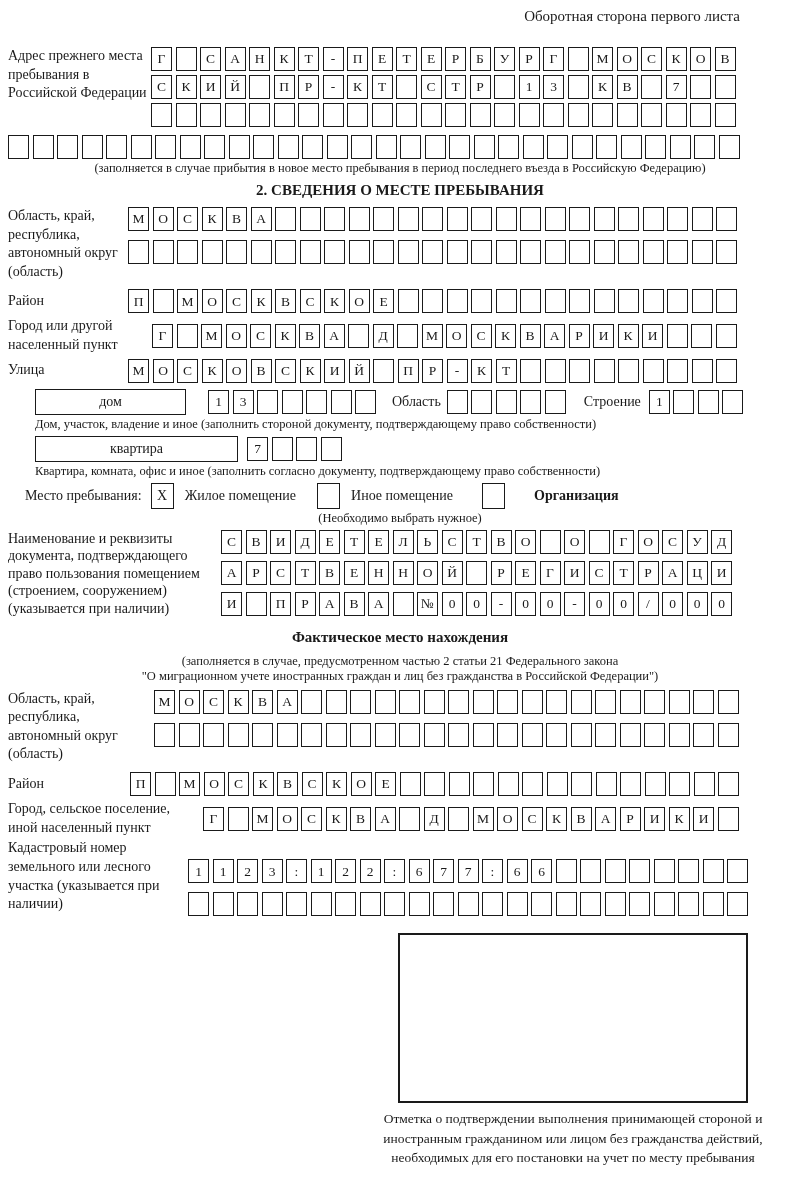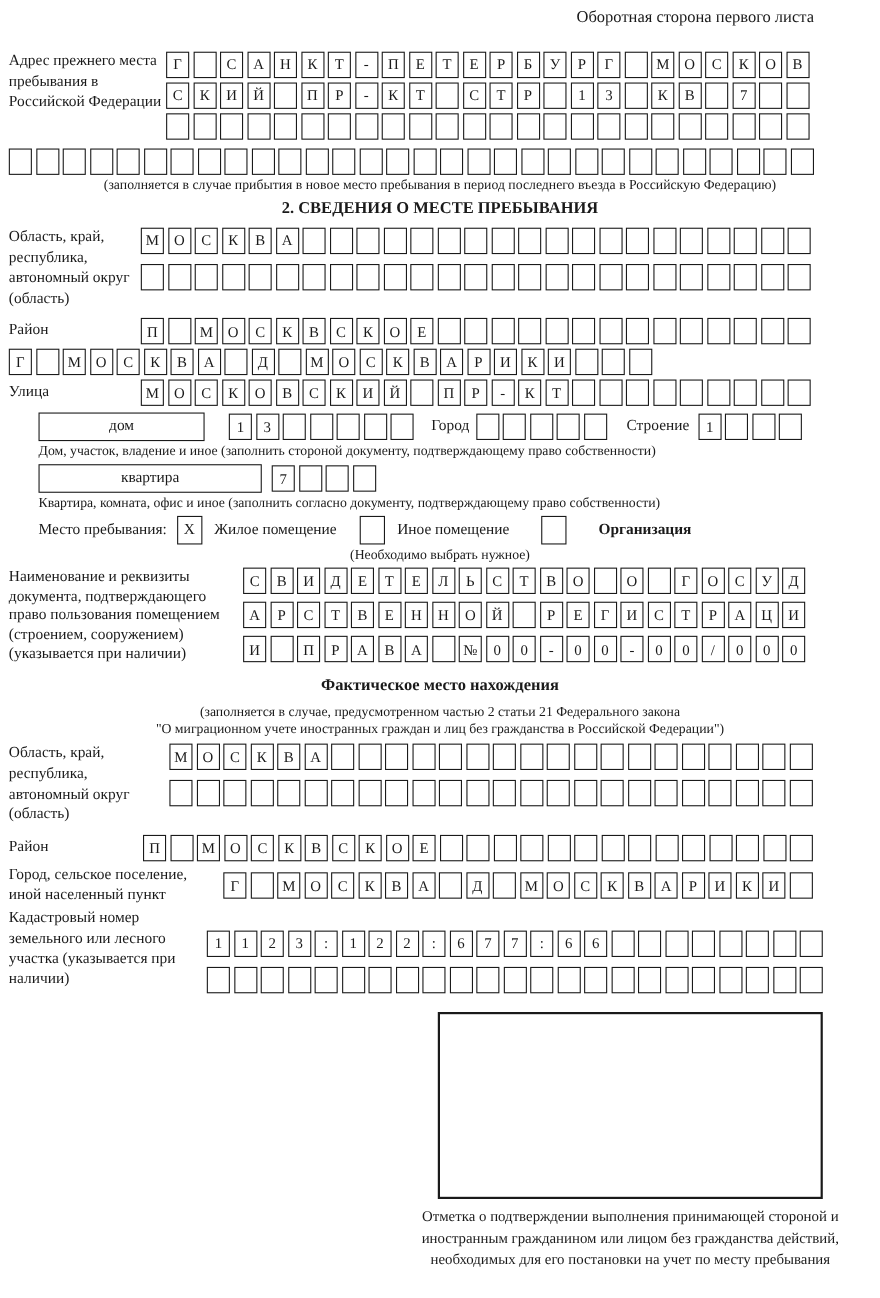--- a/index.html
+++ b/index.html
@@ -32,21 +32,21 @@
 
   .fieldbox{box-sizing:border-box;border:1.5px solid #1a1a1a;height:26px;flex:none;
             display:flex;align-items:center;justify-content:center;}
   .fieldbox.dom{width:151px;margin-left:27px;margin-right:22px;}
   .fieldbox.kvartira{width:203px;margin-left:27px;margin-right:9px;}
   .inline-label{flex:none;}
 
   .checkbox{flex:none;width:23px;height:26px;box-sizing:border-box;border:1.5px solid #1a1a1a;
             display:inline-flex;align-items:center;justify-content:center;font-size:14px;}
 
-  .stay-row{margin-left:27px;align-items:center;}
+  .stay-row{margin-left:17px;align-items:center;}
   .stay-row .checkbox{margin:0 11px 0 9px;}
   .stay-row .gap2{margin-left:21px;} .stay-row .gap3{margin-left:29px;}
 
   .doc-block .rows>.boxrow{margin-bottom:7px;}
 
   .padtop20{padding-top:20px;}
 
   .stamp-wrap{width:382px;margin:8px 28px 0 auto;}
   .stamp-box{width:350px;height:170px;border:2px solid #1a1a1a;margin:0 auto;box-sizing:border-box;}
   .stamp-caption{margin-top:6px;text-align:center;font-size:13.5px;line-height:1.45;}
@@ -262,20 +262,21 @@
         <span class="cell"></span>
         <span class="cell"></span>
         <span class="cell"></span>
         <span class="cell"></span>
         <span class="cell"></span>
         <span class="cell"></span>
       </div>
   </div>
 
   <div class="frow mt4">
+    <div class="flabel w144">Город или другой населенный пункт</div>
     <div class="boxrow">
         <span class="cell">Г</span>
         <span class="cell"></span>
         <span class="cell">М</span>
         <span class="cell">О</span>
         <span class="cell">С</span>
         <span class="cell">К</span>
         <span class="cell">В</span>
         <span class="cell">А</span>
         <span class="cell"></span>
@@ -332,21 +333,21 @@
     <div class="fieldbox dom">дом</div>
     <div class="boxrow">
         <span class="cell">1</span>
         <span class="cell">3</span>
         <span class="cell"></span>
         <span class="cell"></span>
         <span class="cell"></span>
         <span class="cell"></span>
         <span class="cell"></span>
       </div>
-    <div class="inline-label" style="margin:0 6px 0 16px;">Город</div>
+    <div class="inline-label" style="margin:0 6px 0 16px;">Область</div>
     <div class="boxrow">
         <span class="cell"></span>
         <span class="cell"></span>
         <span class="cell"></span>
         <span class="cell"></span>
         <span class="cell"></span>
       </div>
     <div class="inline-label" style="margin:0 8px 0 18px;">Строение</div>
     <div class="boxrow">
         <span class="cell">1</span>

